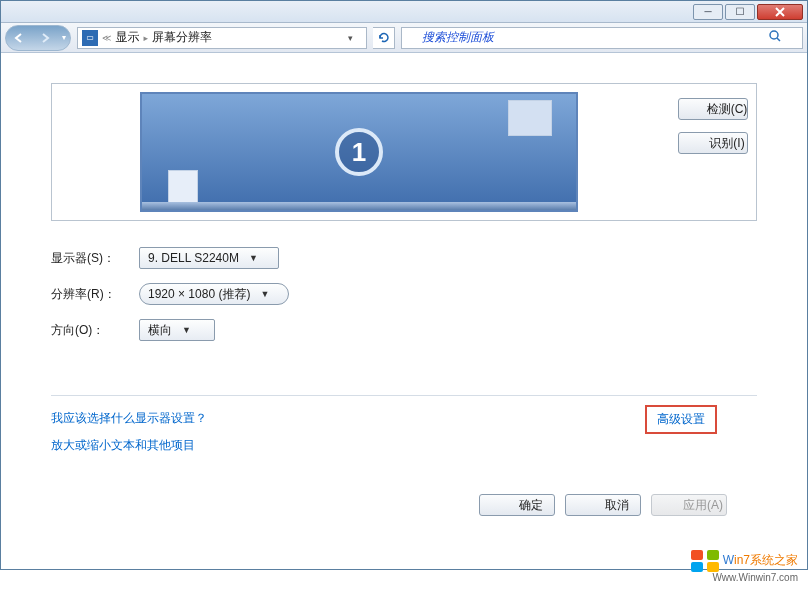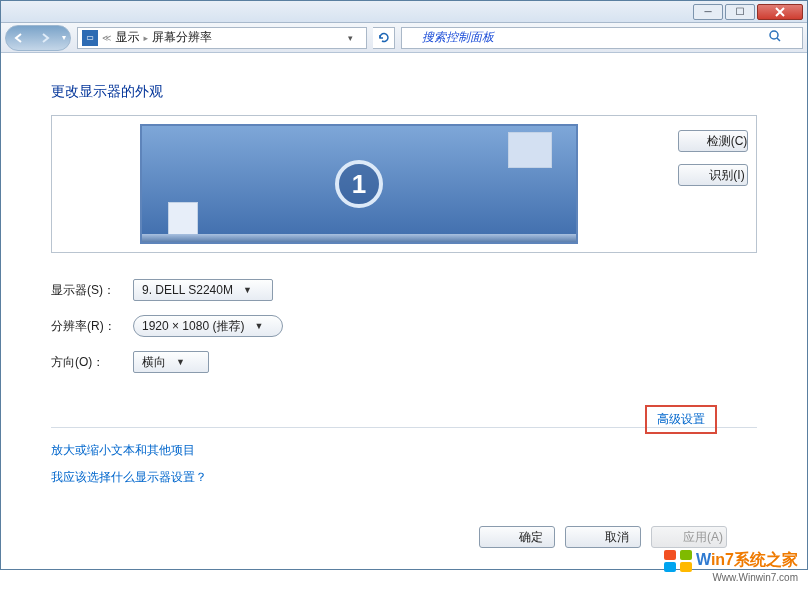--- a/index.html
+++ b/index.html
@@ -210,21 +210,21 @@
     color: #222;
     white-space: nowrap;
     padding-left: 28px;
   }
   .win-btn.disabled { color: #999; background: linear-gradient(to bottom,#f4f5f6,#e7e8ea); border-color:#c4c9cf;}
   .form-rows { margin-bottom: 20px; }
   .form-row {
     display: flex;
     align-items: center;
     margin-bottom: 14px;
-    gap: 4px;
+    gap: 10px;
   }
   .form-label { width: 78px; color: #222; }
   .dropdown {
     height: 22px;
     border: 1px solid #8a9bad;
     border-radius: 2px;
     background: linear-gradient(to bottom, #fdfefe, #e7ecf3);
     display: flex;
     align-items: center;
     padding: 0 4px 0 8px;
@@ -269,21 +269,21 @@
   }
   .footer-buttons .win-btn { width: 76px; }
   
   .wm {
     position: absolute;
     right: 12px;
     bottom: 6px;
     text-align: right;
     line-height: 1.2;
   }
-  .wm-title { color: #ef7a00; font-weight: bold; font-size: 16px; }
+  .wm-title { color: #ef7a00; font-weight: normal; font-size: 12px; }
   .wm-title .W { color: #2f7ad1; }
   .wm-title .seven { color: #ef7a00; }
   .wm-sub { color: #666; font-size: 10px; }
   .wm-flag {
     display: inline-block;
     width: 28px; height: 22px;
     vertical-align: middle;
     margin-right: 4px;
     position: relative;
   }
@@ -347,21 +347,20 @@
       <span class="mag">
         <svg width="14" height="14">
             <circle cx="6" cy="6" r="4" stroke="#2e73bb" stroke-width="1.5" fill="none"></circle>
             <path d="M9 9 L12 12" stroke="#2e73bb" stroke-width="1.5"></path>
           </svg>
       </span>
     </div>
   </div>
 
   <div class="content">
-    <div class="page-title">更改显示器的外观</div>
 
     <div class="preview-row">
       <div class="monitor-preview">
         <div class="mini-win a"></div>
         <div class="mini-win b"></div>
         <div class="monitor-num">1</div>
         <div class="taskbar"></div>
       </div>
       <div class="side-buttons">
         <div class="win-btn">检测(C)</div>
@@ -393,22 +392,22 @@
       </div>
     </div>
 
     <div class="adv-link-box">
       <span class="link">高级设置</span>
     </div>
 
     <div class="divider"></div>
 
     <div class="links-stack">
+      <span class="link">我应该选择什么显示器设置？</span>
       <span class="link">放大或缩小文本和其他项目</span>
-      <span class="link">我应该选择什么显示器设置？</span>
     </div>
 
     <div class="footer-buttons">
       <div class="win-btn">确定</div>
       <div class="win-btn">取消</div>
       <div class="win-btn disabled">应用(A)</div>
     </div>
   </div>
 </div>
 

